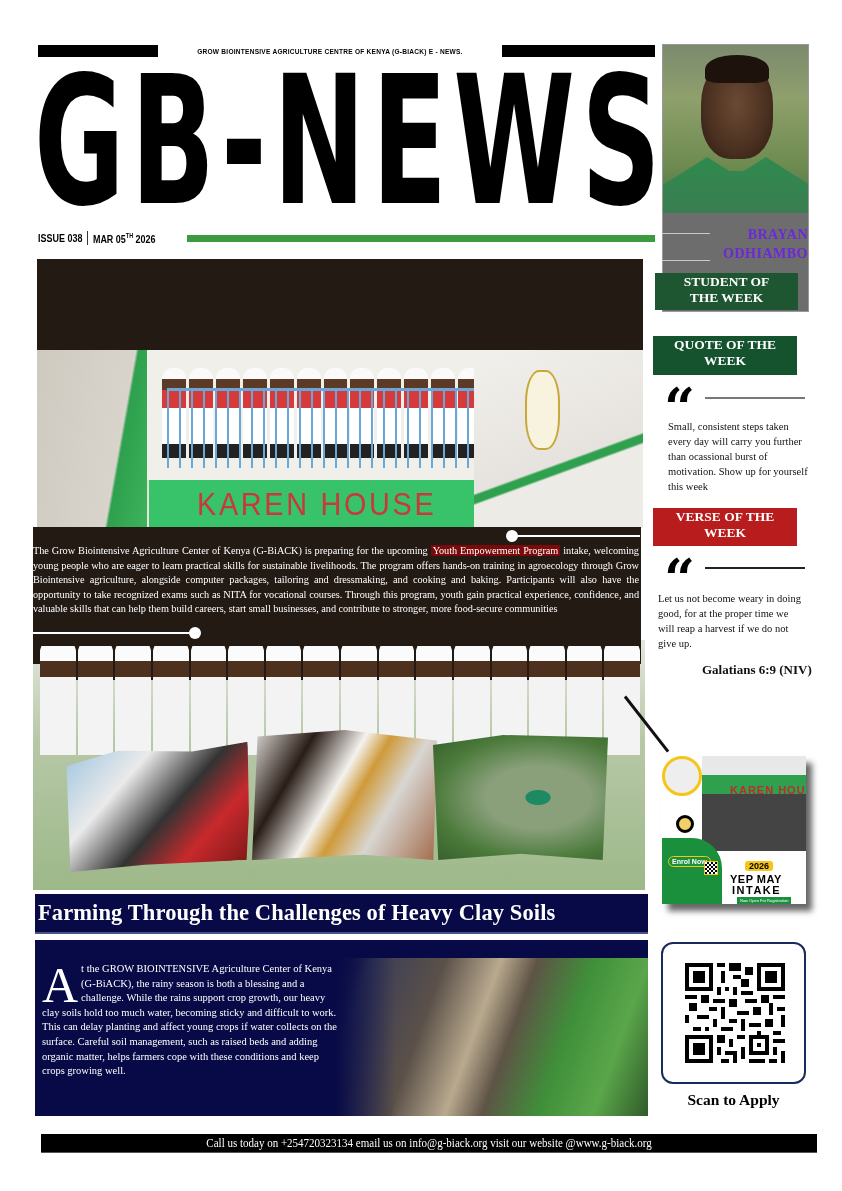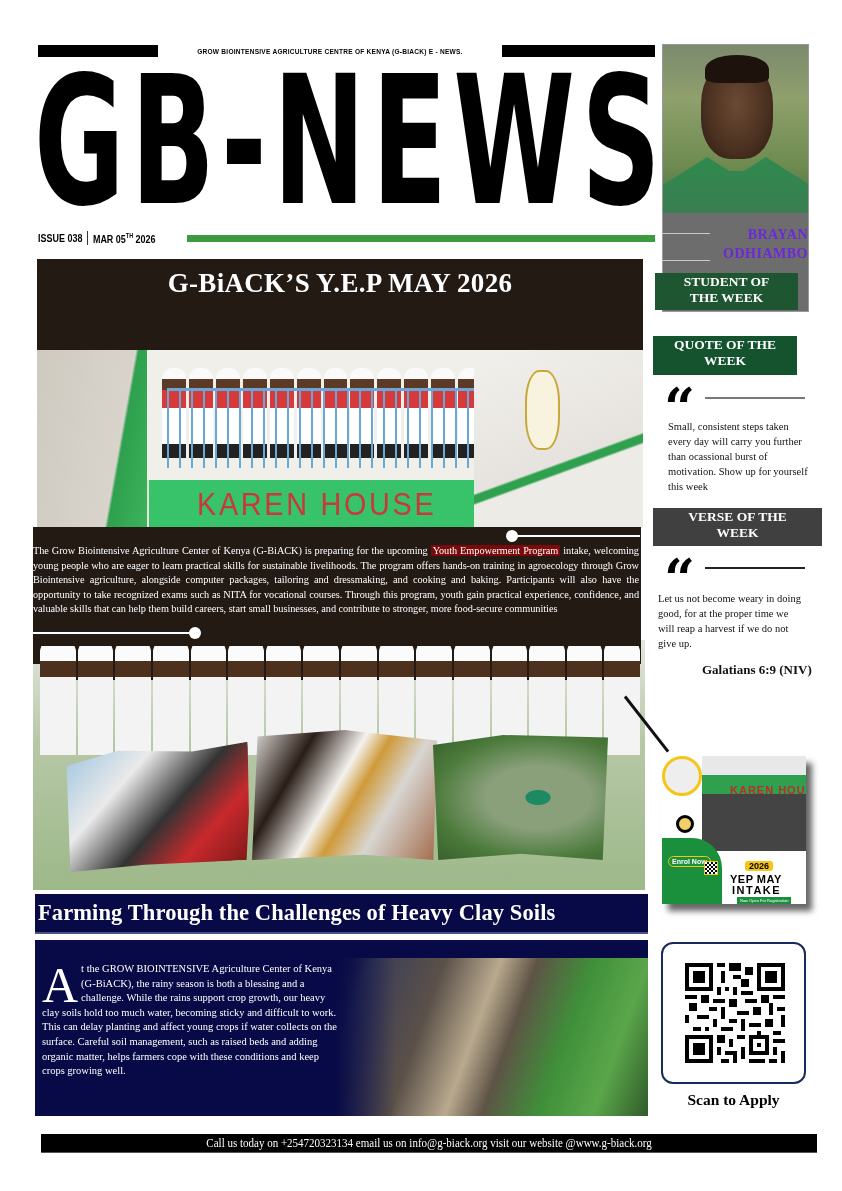--- a/index.html
+++ b/index.html
@@ -26,21 +26,21 @@
   .student-photo .hair { position: absolute; left: 42px; top: 10px; width: 64px; height: 28px; border-radius: 50% 50% 20% 20%; background: #1d130c; }
   .student-photo .shirt { position: absolute; left: 0; top: 112px; width: 147px; height: 70px; background: linear-gradient(180deg, #2f8a4e, #3d7a52); clip-path: polygon(0 40%, 30% 0, 45% 20%, 55% 20%, 70% 0, 100% 40%, 100% 100%, 0 100%); }
   .student-photo .gray { position: absolute; left: 0; top: 168px; width: 147px; height: 100px; background: #6d6d6d; }
   .student-name { left: 700px; top: 225px; width: 108px; text-align: right; color: #6d28d9; font-weight: bold; font-size: 14px; line-height: 19px; letter-spacing: 0.5px; }
   .name-rule1 { left: 662px; top: 233px; width: 48px; height: 1px; background: #c8c8c8; }
   .name-rule2 { left: 662px; top: 260px; width: 48px; height: 1px; background: #c8c8c8; }
 
   .box-label { color: #fff; font-weight: bold; text-align: center; font-size: 13.5px; line-height: 16px; padding-top: 1px; }
   .sotw { left: 655px; top: 273px; width: 143px; height: 37px; background: #1e5631; }
   .qotw { left: 653px; top: 336px; width: 144px; height: 39px; background: #14532d; }
-  .votw { left: 653px; top: 508px; width: 169px; height: 38px; background: #404040; }
+  .votw { left: 653px; top: 508px; width: 144px; height: 38px; background: #b91c1c; }
 
   .quote-mark { font-family: "DejaVu Serif", serif; font-weight: bold; font-size: 54px; line-height: 40px; height: 32px; overflow: visible; }
   .qm1 { left: 664px; top: 388px; }
   .qm2 { left: 664px; top: 559px; }
   .q-rule1 { left: 705px; top: 397px; width: 100px; height: 1.5px; background: #777; }
   .q-rule2 { left: 705px; top: 567px; width: 100px; height: 1.5px; background: #222; }
   .quote-text { left: 668px; top: 419px; width: 145px; font-size: 10.5px; line-height: 15px; color: #111; }
   .verse-text { left: 658px; top: 591px; width: 145px; font-size: 10.5px; line-height: 15px; color: #111; }
   .verse-ref { left: 702px; top: 662px; font-weight: bold; font-size: 13px; color: #111; }
 
@@ -149,21 +149,20 @@
 <div class="abs votw box-label">
   <div>VERSE OF THE</div>
   <div>WEEK</div>
 </div>
 <div class="abs quote-mark qm2">“</div>
 <div class="abs q-rule2"></div>
 <div class="abs verse-text">Let us not become weary in doing good, for at the proper time we will reap a harvest if we do not give up.</div>
 <div class="abs verse-ref">Galatians 6:9 (NIV)</div>
 
 <div class="abs hero-title">
-  <div>G-BiACK’S  Y.E.P MAY 2026</div>
 </div>
 <div class="abs hero-photo">
   <div class="stair"></div>
   <div class="wall"></div>
   <div class="crowd">
     <span></span>
       <span></span>
       <span></span>
       <span></span>
       <span></span>

